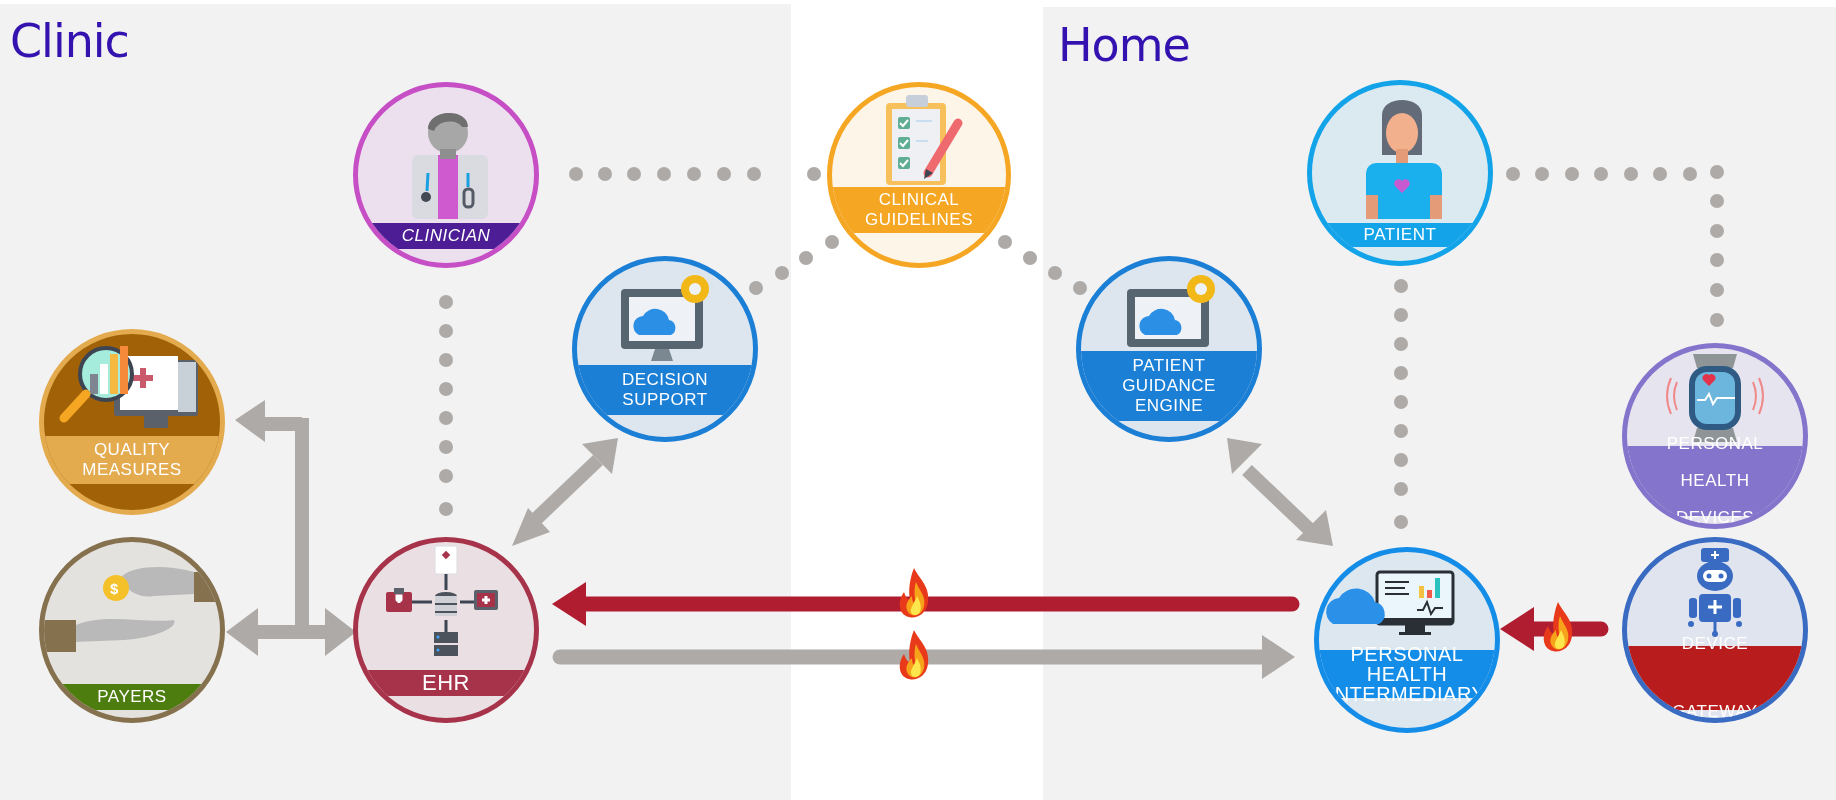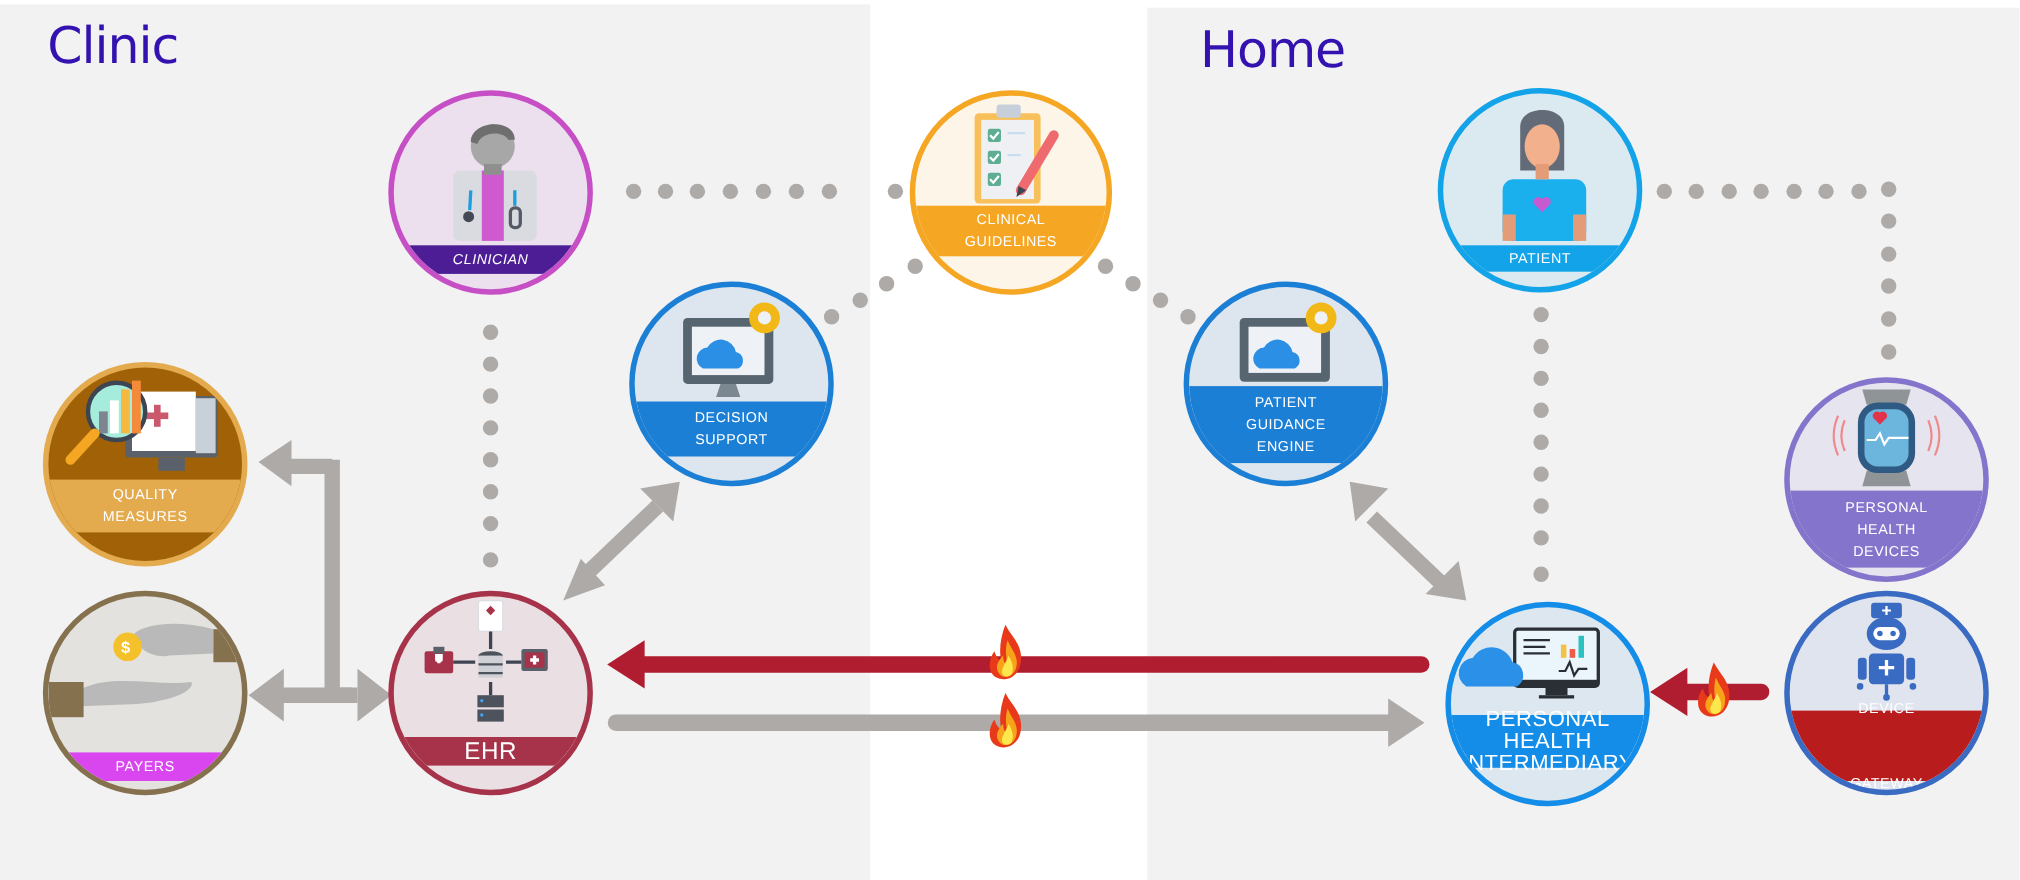--- a/index.html
+++ b/index.html
@@ -1,25 +1,25 @@
 <!DOCTYPE html>
 <html><head>
 <meta charset="utf-8">
 <style>
   html,body{margin:0;padding:0;background:#ffffff;}
   body{width:1836px;height:800px;position:relative;overflow:hidden;font-family:"Liberation Sans",sans-serif;}
   .panel{position:absolute;background:#f2f2f2;}
   .panel-clinic{left:0;top:4px;width:791px;height:796px;}
   .panel-home{left:1043px;top:7px;width:793px;height:793px;}
-  .region-title{position:absolute;font-family:"DejaVu Sans",sans-serif;font-size:46px;color:#3312b0;letter-spacing:-1px;margin-left:33px;}
+  .region-title{position:absolute;font-family:"DejaVu Sans",sans-serif;font-size:46px;color:#3312b0;letter-spacing:-1px;}
   .title-clinic{left:10px;top:14px;}
   .title-home{left:1058px;top:18px;}
   svg.layer{position:absolute;left:0;top:0;}
   .node{position:absolute;border-radius:50%;overflow:hidden;box-sizing:border-box;}
-  .node .band{position:absolute;left:0;right:0;color:#fff;text-align:center;font-size:13px;line-height:20px;letter-spacing:0.5px;display:flex;flex-direction:column;justify-content:center;}
+  .node .band{position:absolute;left:0;right:0;color:#fff;text-align:center;font-size:17px;line-height:20px;letter-spacing:0.5px;display:flex;flex-direction:column;justify-content:center;}
   .node .icon{position:absolute;left:0;right:0;top:0;}
   .flame{position:absolute;width:40px;height:56px;}
 </style>
 </head>
 <body>
 
 <div class="panel panel-clinic"></div>
 <div class="panel panel-home"></div>
 <div class="region-title title-clinic">Clinic</div>
 <div class="region-title title-home">Home</div>
@@ -246,21 +246,21 @@
 
 <div class="node" style="left:39px;top:537px;width:186px;height:186px;border:5px solid #86714f;background:#e4e2df;">
   <svg class="icon" width="176" height="140" viewBox="0 0 176 140">
     <path d="M78 34 C90 24 120 22 150 30 L150 52 L110 54 C100 56 88 52 84 46 Z" fill="#b9b9b9"></path>
     <rect x="150" y="30" width="26" height="30" fill="#86714f"></rect>
     <circle cx="72" cy="46" r="13" fill="#f5c12b"></circle>
     <text x="66" y="52" font-size="15" fill="#fff" font-family="Liberation Sans, sans-serif" font-weight="bold">$</text>
     <path d="M30 84 C60 70 100 82 130 78 C134 86 110 96 80 98 L30 100 Z" fill="#b9b9b9"></path>
     <rect x="0" y="78" width="32" height="32" fill="#86714f"></rect>
   </svg>
-  <div class="band" style="top:142px;height:26px;background:#d946ef;">PAYERS</div>
+  <div class="band" style="top:142px;height:26px;background:#4d7c0f;">PAYERS</div>
 </div>
 
 <div class="node" style="left:353px;top:537px;width:186px;height:186px;border:5px solid #a7334a;background:#eadfe2;">
   <svg class="icon" width="176" height="130" viewBox="0 0 176 130">
     <rect x="77" y="4" width="22" height="28" rx="2" fill="#ffffff" stroke="#dcdde3"></rect>
     <rect x="85" y="10" width="6" height="6" fill="#a7334a" transform="rotate(45 88 13)"></rect>
     <line x1="88" y1="32" x2="88" y2="48" stroke="#3d4552" stroke-width="3"></line>
     <ellipse cx="88" cy="54" rx="11" ry="4" fill="#4d535c"></ellipse>
     <rect x="77" y="54" width="22" height="20" fill="#cfd1d6"></rect>
     <line x1="77" y1="62" x2="99" y2="62" stroke="#4d535c" stroke-width="2"></line>
@@ -307,21 +307,21 @@
   <svg class="icon" width="176" height="100" viewBox="0 0 176 100">
     <polygon points="66,6 110,6 106,20 70,20" fill="#8f9597"></polygon>
     <polygon points="70,80 106,80 110,94 66,94" fill="#8f9597"></polygon>
     <rect x="62" y="18" width="52" height="64" rx="18" fill="#2f5a83"></rect>
     <rect x="68" y="24" width="40" height="52" rx="12" fill="#6cb6de"></rect>
     <path d="M82 38 l-6 -6 a4 4 0 0 1 6 -5 a4 4 0 0 1 6 5 z" fill="#e3334a"></path>
     <path d="M70 52 l8 0 4 -6 4 10 4 -6 18 0" stroke="#fff" stroke-width="2" fill="none"></path>
     <path d="M50 34 q-6 14 0 28 M44 30 q-8 18 0 36" stroke="#f08a8a" stroke-width="2" fill="none"></path>
     <path d="M126 34 q6 14 0 28 M132 30 q8 18 0 36" stroke="#f08a8a" stroke-width="2" fill="none"></path>
   </svg>
-  <div class="band" style="top:98px;height:70px;background:#8474cc;">
+  <div class="band" style="top:98px;height:70px;background:#8474cc;gap:17px;">
     <span>PERSONAL</span>
     <span>HEALTH</span>
     <span>DEVICES</span>
   </div>
 </div>
 
 <div class="node" style="left:1622px;top:537px;width:186px;height:186px;border:5px solid #3a6bc2;background:#e0e4ee;">
   <svg class="icon" width="176" height="110" viewBox="0 0 176 110">
     <rect x="74" y="6" width="28" height="14" rx="3" fill="#3a6bc2"></rect>
     <path d="M88 9 v8 M84 13 h8" stroke="#fff" stroke-width="2"></path>

